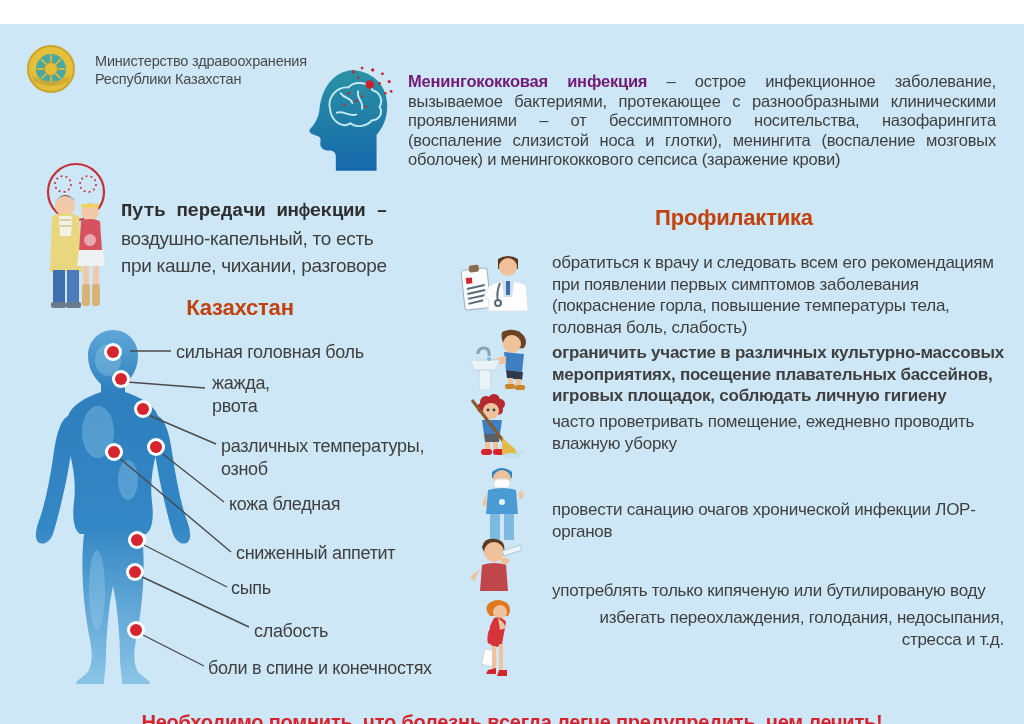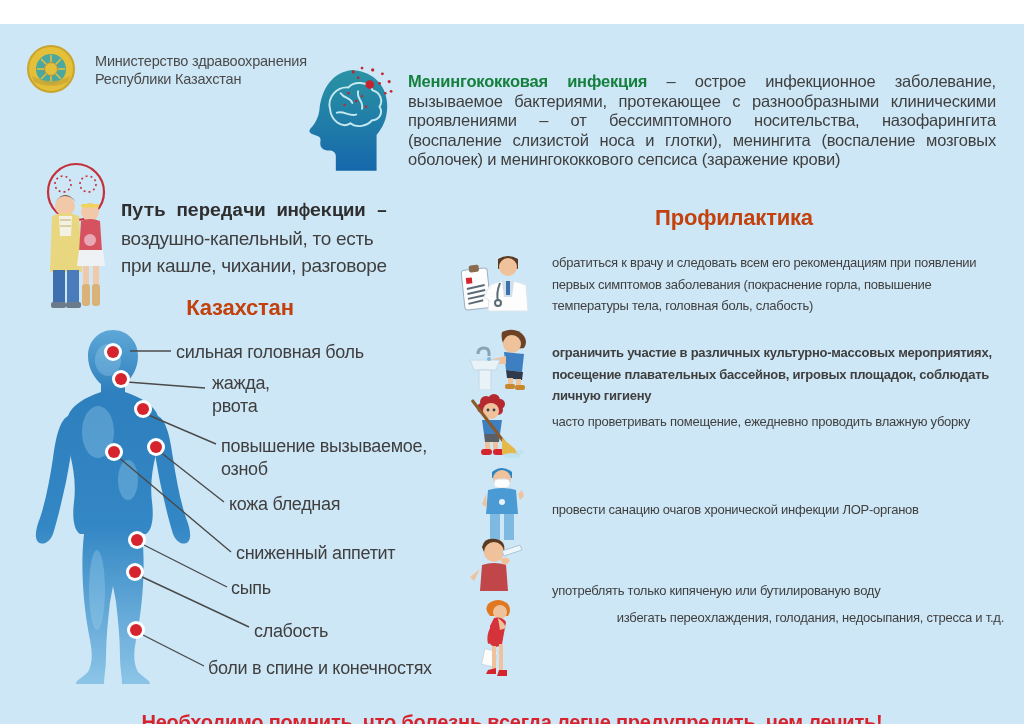--- a/index.html
+++ b/index.html
@@ -9,31 +9,31 @@
     font-family:"Liberation Sans", sans-serif;
     color:#3f3f3f;
     margin-top:24px;
   }
   .abs{position:absolute;}
   .pre{white-space:pre-line;}
   
   .ministry{left:95px; top:29px; font-size:14.5px; line-height:17.5px; color:#4a4a4a; letter-spacing:-0.2px;}
   .definition{left:408px; top:48px; width:588px; font-size:16.5px; line-height:19.6px;
     text-align:justify; letter-spacing:-0.2px;}
-  .definition b{color:#15803d;}
+  .definition b{color:#701a75;}
   
   .transmission{left:121px; top:172px; width:272px; font-size:19px; line-height:27px; letter-spacing:-0.3px;}
   .transmission b{color:#2e2e2e;font-family:Liberation Mono, monospace;}
   .red-heading{color:#c2410c; font-weight:bold; font-size:22px; letter-spacing:-0.2px; text-align:center;}
   .h-symptoms{left:140px; top:271px; width:200px;}
   .h-prophylaxis{left:614px; top:181px; width:240px;}
   .sym-label{position:absolute; font-size:18px; line-height:23px; letter-spacing:-0.3px; white-space:pre-line;}
   
   .pro-icon{position:absolute;}
-  .pro-text{position:absolute; left:552px; width:452px; font-size:13px; line-height:21.5px; letter-spacing:-0.25px;}
+  .pro-text{position:absolute; left:552px; width:452px; font-size:17px; line-height:21.5px; letter-spacing:-0.25px;}
   
   .footer{left:0; top:687px; width:1024px; text-align:center; color:#d6242e;
     font-weight:bold; font-size:20px; letter-spacing:-0.2px;}
 </style>
 </head>
 <body>
 
 <div class="poster">
 
   <svg class="abs" style="left:26px; top:20px;" width="50" height="50" viewBox="0 0 50 50">
@@ -201,21 +201,21 @@
           <circle r="9" fill="#fff"></circle>
           <circle r="6" fill="#d6242e"></circle>
         </g>
     </g>
   </svg>
 
   <div>
       <div class="sym-label" style="left: 176px; top: 317px;">сильная головная боль</div>
       <div class="sym-label" style="left: 212px; top: 348px;">жажда,
 рвота</div>
-      <div class="sym-label" style="left: 221px; top: 411px;">повышение вызываемое,
+      <div class="sym-label" style="left: 221px; top: 411px;">различных температуры,
 озноб</div>
       <div class="sym-label" style="left: 229px; top: 469px;">кожа бледная</div>
       <div class="sym-label" style="left: 236px; top: 518px;">сниженный аппетит</div>
       <div class="sym-label" style="left: 231px; top: 553px;">сыпь</div>
       <div class="sym-label" style="left: 254px; top: 596px;">слабость</div>
       <div class="sym-label" style="left: 208px; top: 633px;">боли в спине и конечностях</div>
     </div>
 
   <div class="abs red-heading h-prophylaxis">Профилактика</div>
 

